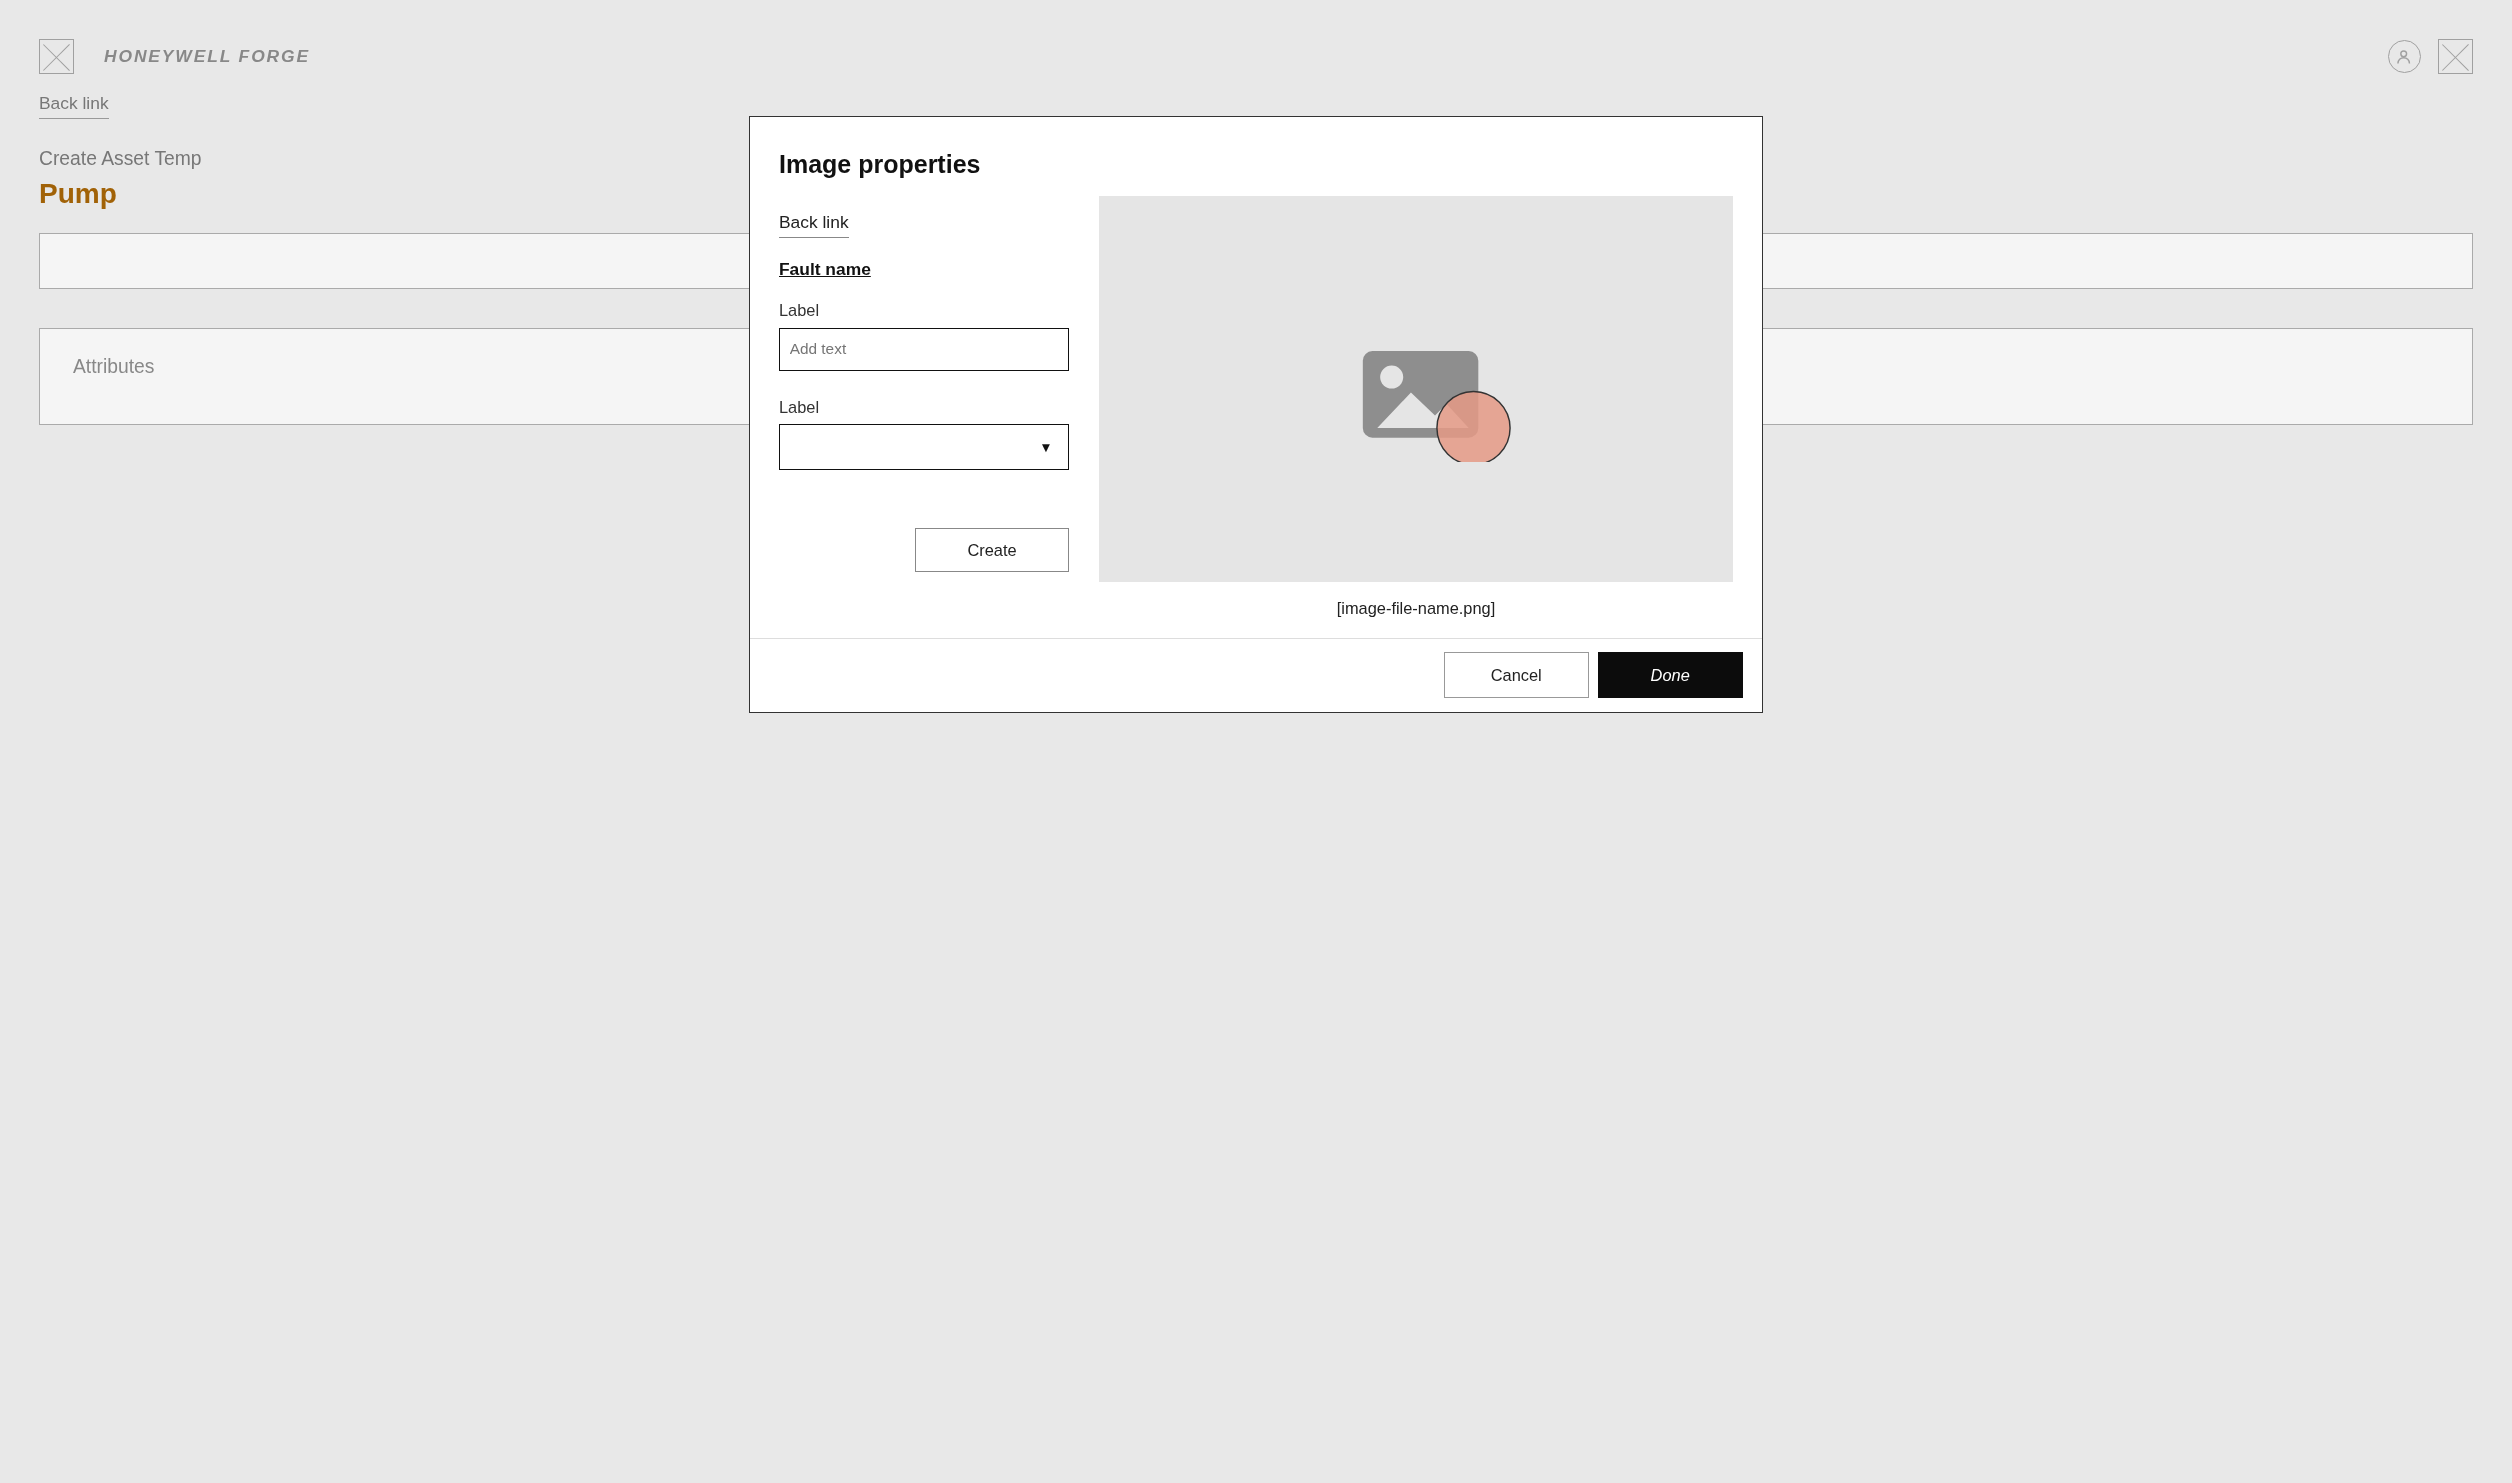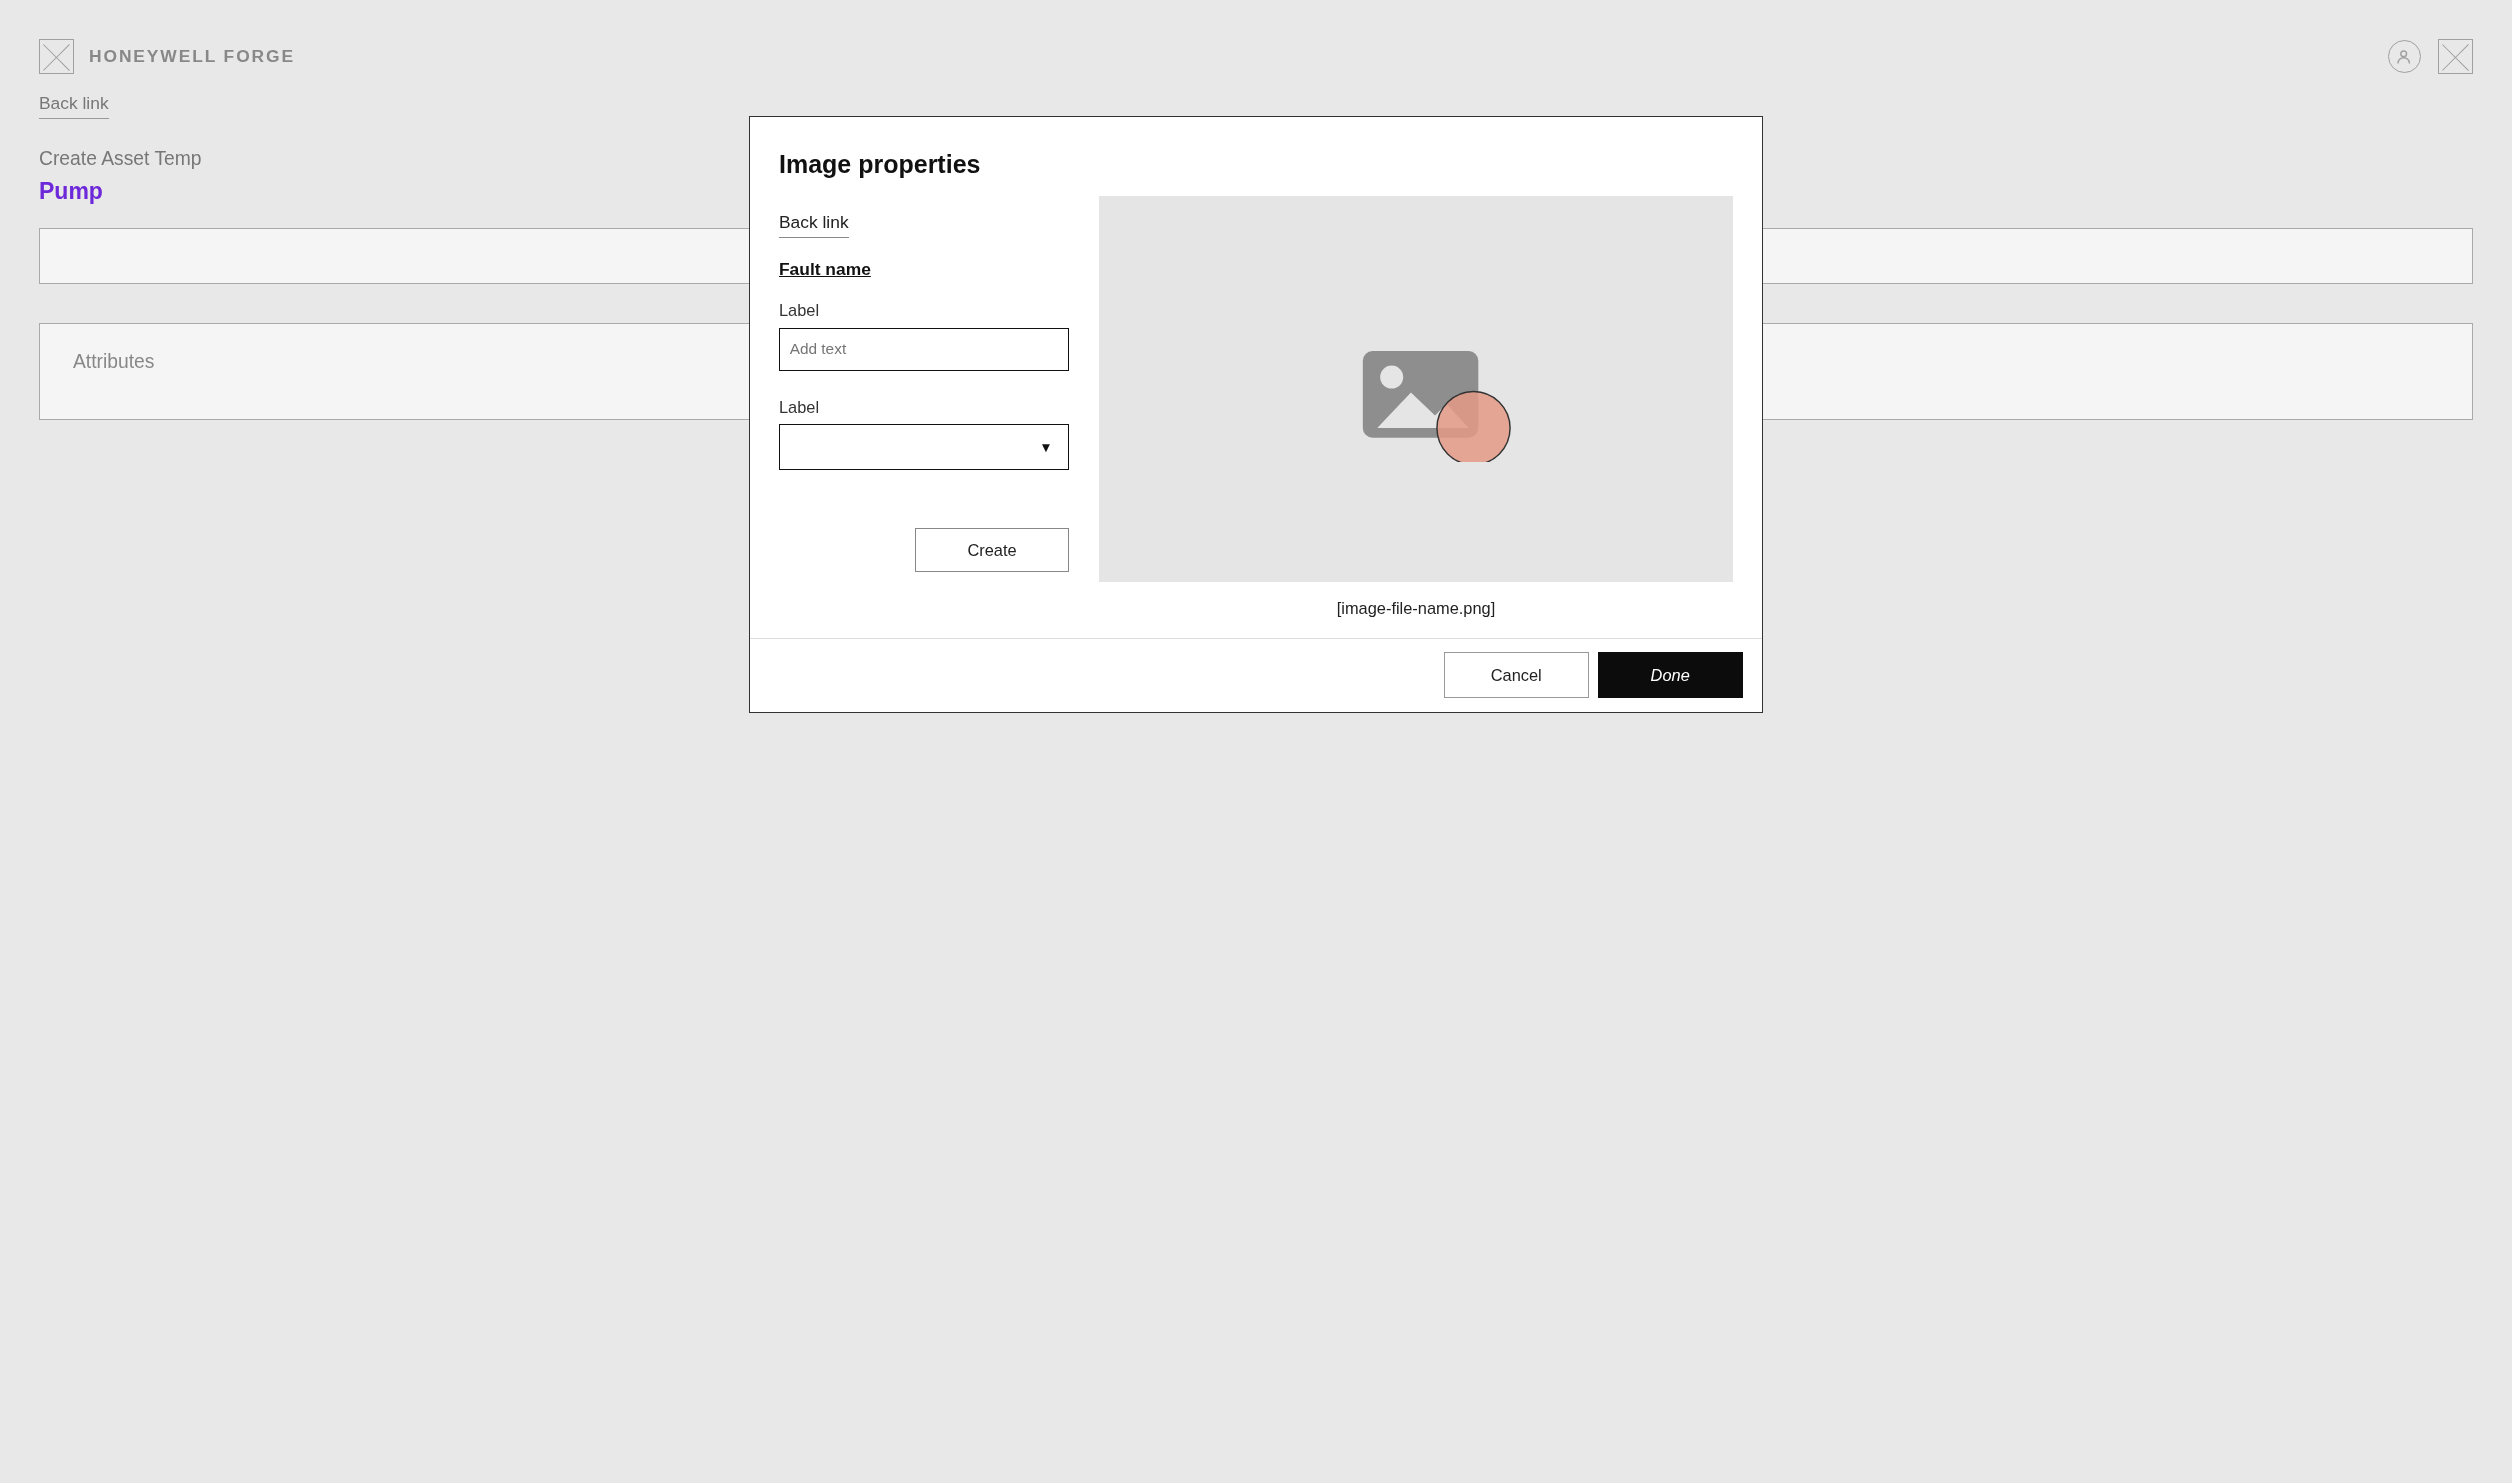--- a/index.html
+++ b/index.html
@@ -11,22 +11,23 @@
     color: #333;
     height: 100%;
   }
   .page-bg {
     padding: 39px 39px 0 39px;
     position: relative;
   }
   .topbar {
     display: flex;
     align-items: center;
-    gap: 15px;
+    gap: 30px;
     padding: 0 0 19.3px 0;
+    font-style: italic;
   }
   .placeholder-x {
     width: 35px;
     height: 35px;
     border: 1.9px solid #a0a0a0;
     position: relative;
   }
   .placeholder-x::before,
   .placeholder-x::after {
     content: "";
@@ -65,23 +66,23 @@
     border-bottom: 1.9px solid #999;
     padding-bottom: 3.9px;
     display: inline-block;
   }
   .crumb {
     font-size: 19.3px;
     color: #777;
     margin-top: 29px;
   }
   .page-title-h1 {
-    font-size: 23px;
+    font-size: 28px;
     font-weight: 700;
-    color: #6d28d9;
+    color: #a16207;
     margin: 7.7px 0 23px 0;
   }
   .card {
     border: 1px solid #aaa;
     background: #f5f5f5;
     padding: 27px 33px;
     margin-bottom: 39px;
   }
   .card-title {
     font-size: 19.3px;

